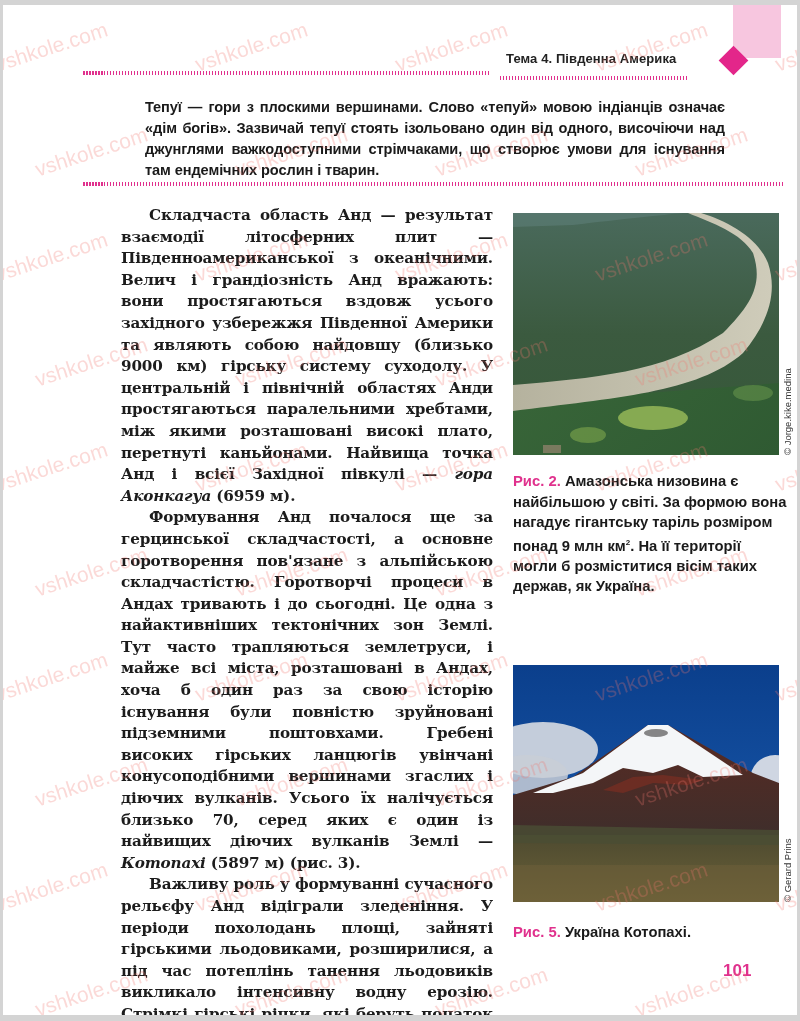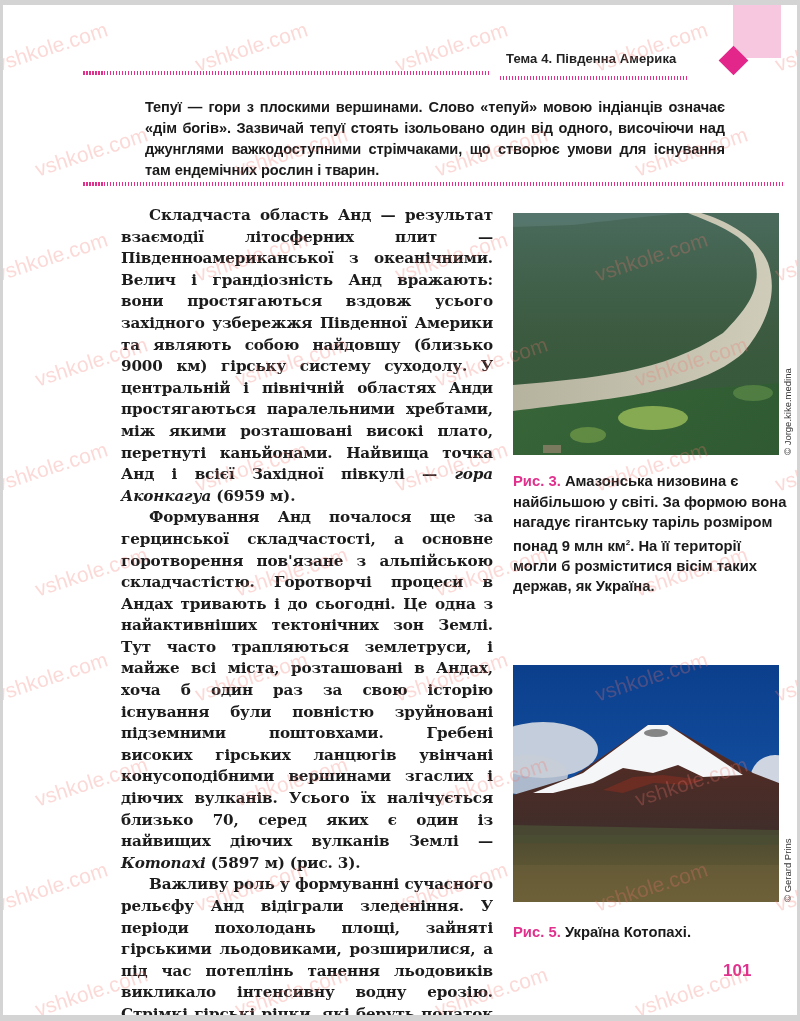--- a/index.html
+++ b/index.html
@@ -114,21 +114,21 @@
       <path d="M0,172 C80,165 150,160 210,120 C240,90 250,70 240,40 C228,20 200,10 175,0 L188,0 C215,8 245,25 255,50 C265,80 255,110 230,140 C185,180 100,185 0,198 Z" fill="url(#river)"></path>
       <path d="M0,0 L170,0 C150,2 110,6 60,12 L0,14 Z" fill="#6a8a86" opacity="0.4"></path>
       <ellipse cx="140" cy="205" rx="35" ry="12" fill="#9bbd5a" opacity="0.8"></ellipse>
       <ellipse cx="75" cy="222" rx="18" ry="8" fill="#7ea74c" opacity="0.6"></ellipse>
       <ellipse cx="240" cy="180" rx="20" ry="8" fill="#6f9d50" opacity="0.5"></ellipse>
       <rect x="30" y="232" width="18" height="8" fill="#a88a7a" opacity="0.6"></rect>
     </svg>
   </div>
   <div class="credit credit-amazon">© Jorge.kike.medina</div>
   <div class="caption caption-amazon">
-    <span class="fig">Рис. 3.</span><span> Амазонська низовина є найбільшою у світі. За формою вона нагадує гігантську таріль розміром понад 9 млн км</span><sup>2</sup><span>. На її території могли б розміститися вісім таких держав, як Україна.</span>
+    <span class="fig">Рис. 2.</span><span> Амазонська низовина є найбільшою у світі. За формою вона нагадує гігантську таріль розміром понад 9 млн км</span><sup>2</sup><span>. На її території могли б розміститися вісім таких держав, як Україна.</span>
   </div>
 
   <div class="photo photo-cotopaxi">
     <svg width="266" height="237" viewBox="0 0 266 237">
       <defs>
         <linearGradient id="sky" x1="0" y1="0" x2="0" y2="1">
           <stop offset="0" stop-color="#0b3f8c"></stop>
           <stop offset="1" stop-color="#1a5cb0"></stop>
         </linearGradient>
         <linearGradient id="ground" x1="0" y1="0" x2="0" y2="1">

